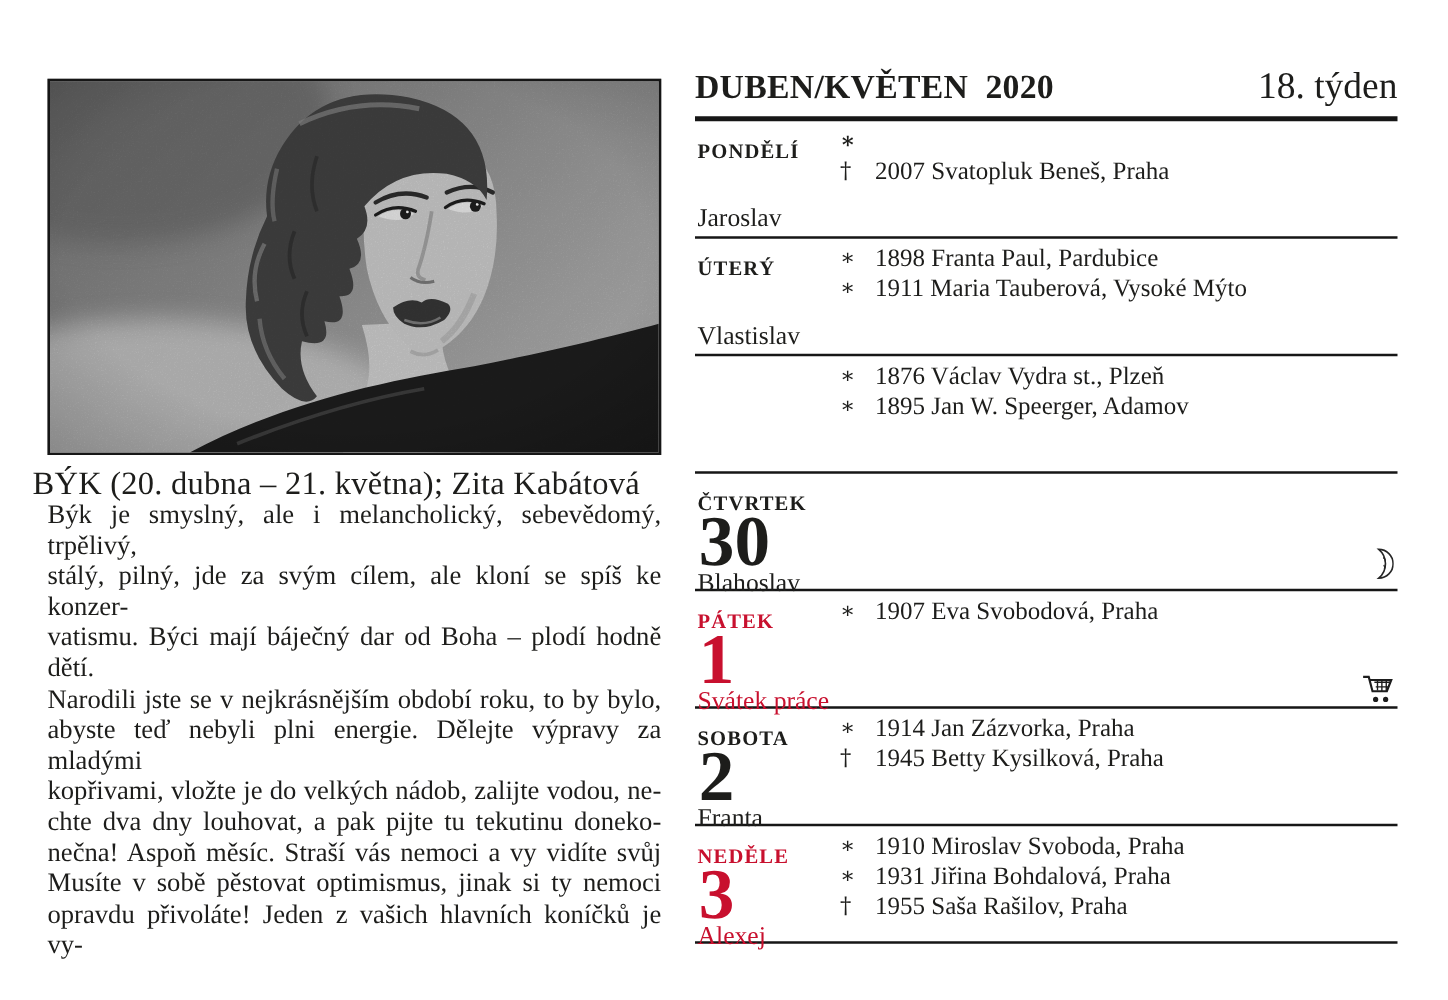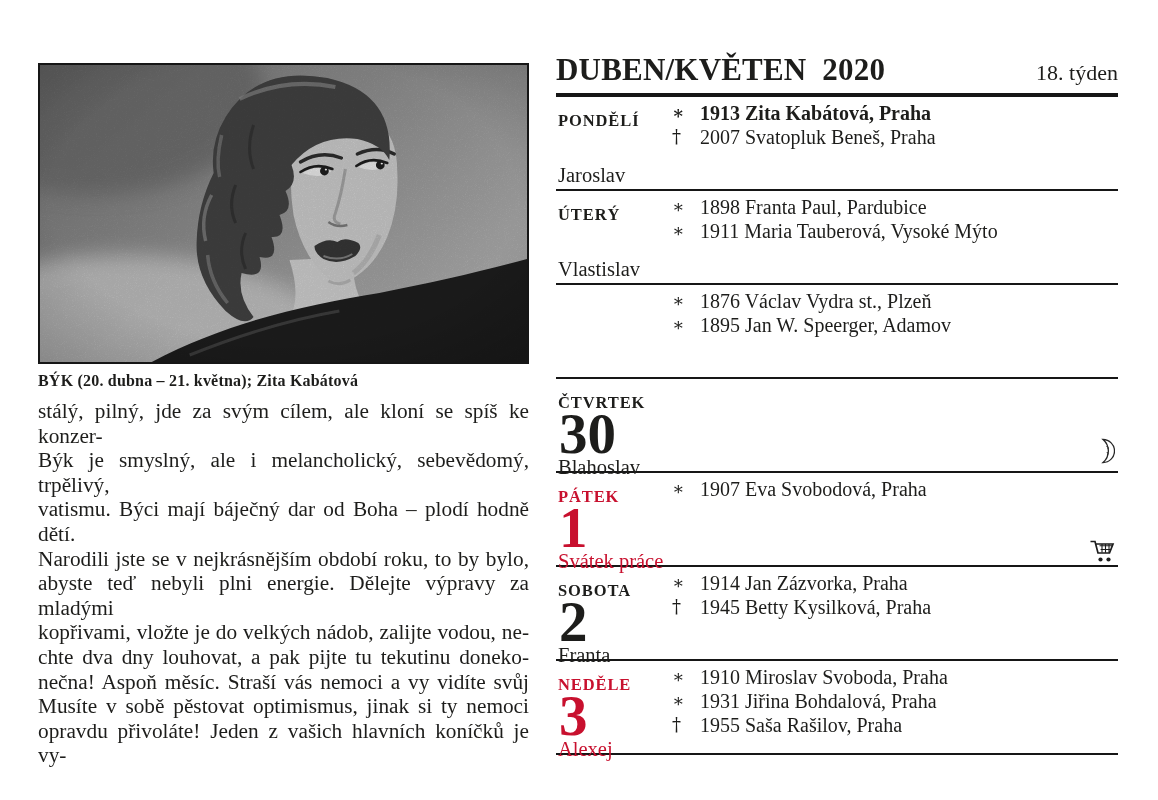--- a/index.html
+++ b/index.html
@@ -12,38 +12,38 @@
   .page { position:absolute; inset:0; }
 
   
   .photo-frame {
     position:absolute; left:38px; top:63px; width:491px; height:301px;
     border:2px solid #161616; box-sizing:border-box; background:#9a9a9a;
   }
   .photo-frame svg { display:block; width:100%; height:100%; }
 
   .caption {
-    position:absolute; left:38px; top:372px; width:491px;
-    font-size:16px; font-weight:bold; letter-spacing:0.2px;
+    position:absolute; left:26px; top:372px; width:491px;
+    font-size:26px; font-weight:normal; letter-spacing:0.2px;
   }
   .body-text {
     position:absolute; left:38px; top:399px; width:491px;
     font-size:21.3px; line-height:24.6px;
   }
   .text-line { text-align:justify; text-align-last:justify; }
   .text-line:last-child { text-align-last:left; }
 
   
   .calendar { position:absolute; left:556px; top:52px; width:562px; }
   .cal-header {
     display:flex; justify-content:space-between; align-items:baseline;
     border-bottom:4px solid #161616; padding-bottom:7px; height:34px;
   }
-  .cal-title { font-size:31px; font-weight:600; white-space:pre; letter-spacing:0.2px; }
-  .cal-week  { font-size:22px; font-weight:400;text-align:right; }
+  .cal-title { font-size:27px; font-weight:600; white-space:pre; letter-spacing:0.2px; }
+  .cal-week  { font-size:30px; font-weight:400;text-align:right; }
 
   .day-row { position:relative; height:92px; border-bottom:2px solid #161616; }
   .day-left {
     position:absolute; left:2px; top:5px; bottom:4px; width:112px;
     display:flex; flex-direction:column; justify-content:space-between;margin-top:10px;
   }
   .day-name { font-size:16.5px; font-weight:700; letter-spacing:0.9px; line-height:17px; }
   .day-num  { font-size:57px; font-weight:700; line-height:46px; margin-left:1px; }
   .day-nameday { font-size:20.5px; line-height:20px; white-space:nowrap; }
 
@@ -128,22 +128,22 @@
       <path d="M206,168 Q198,186 206,204" stroke="#2c2c2c" stroke-width="3" fill="none" opacity="0.7"></path>
       <path d="M214,60 Q206,84 214,104" stroke="#2c2c2c" stroke-width="3" fill="none" opacity="0.6"></path>
 
       <rect width="488" height="297" fill="url(#vig)"></rect>
       <rect width="488" height="297" filter="url(#grain)" opacity="0.13"></rect>
     </svg>
   </div>
 
   <div class="caption">BÝK (20. dubna – 21. května); Zita Kabátová</div>
   <div class="body-text">
+      <div class="text-line">Býk je smyslný, ale i melancholický, sebevědomý, trpělivý,</div>
       <div class="text-line">stálý, pilný, jde za svým cílem, ale kloní se spíš ke konzer-</div>
-      <div class="text-line">Býk je smyslný, ale i melancholický, sebevědomý, trpělivý,</div>
       <div class="text-line">vatismu. Býci mají báječný dar od Boha – plodí hodně dětí.</div>
       <div class="text-line">Narodili jste se v nejkrásnějším období roku, to by bylo,</div>
       <div class="text-line">abyste teď nebyli plni energie. Dělejte výpravy za mladými</div>
       <div class="text-line">kopřivami, vložte je do velkých nádob, zalijte vodou, ne-</div>
       <div class="text-line">chte dva dny louhovat, a pak pijte tu tekutinu doneko-</div>
       <div class="text-line">nečna! Aspoň měsíc. Straší vás nemoci a vy vidíte svůj</div>
       <div class="text-line">Musíte v sobě pěstovat optimismus, jinak si ty nemoci</div>
       <div class="text-line">opravdu přivoláte! Jeden z vašich hlavních koníčků je vy-</div>
     </div>
 
@@ -154,21 +154,20 @@
     </div>
 
     <div class="day-row">
       <div class="day-left">
         <div class="day-name">PONDĚLÍ</div>
         <div class="day-nameday">Jaroslav</div>
       </div>
       <div class="day-entries">
         <div class="entry entry-bold">
           <span class="sym">∗</span>
-          <span>1913 Zita Kabátová, Praha</span>
         </div>
         <div class="entry">
           <span class="sym">†</span>
           <span>2007 Svatopluk Beneš, Praha</span>
         </div>
       </div>
     </div>
 
     <div class="day-row">
       <div class="day-left">

